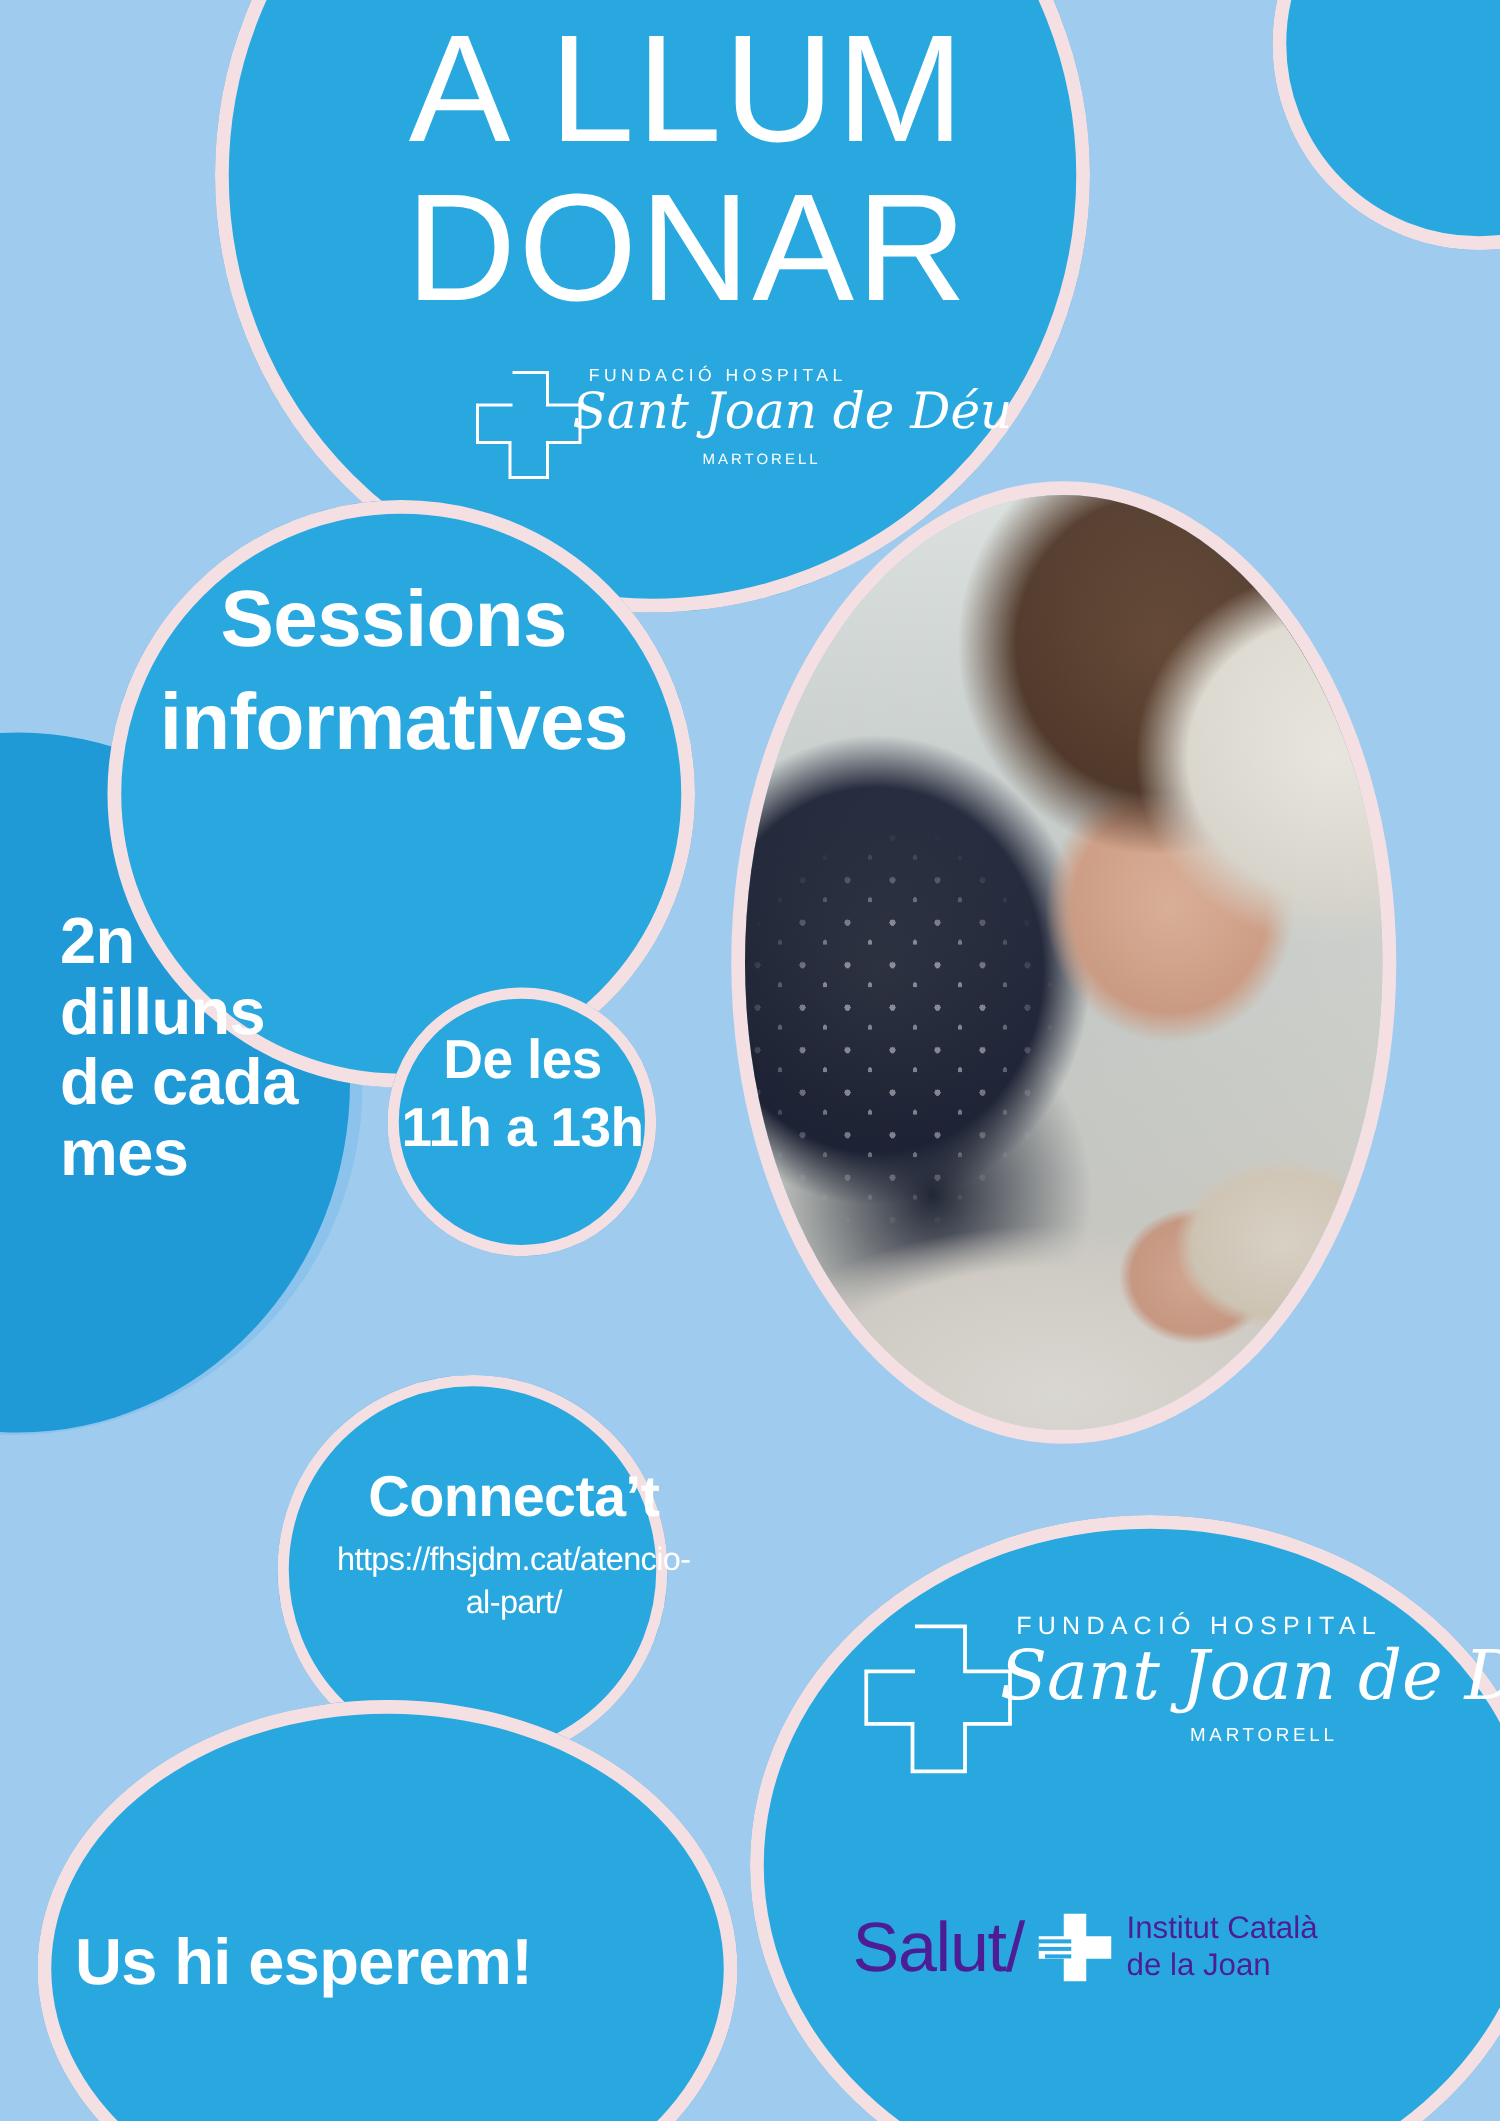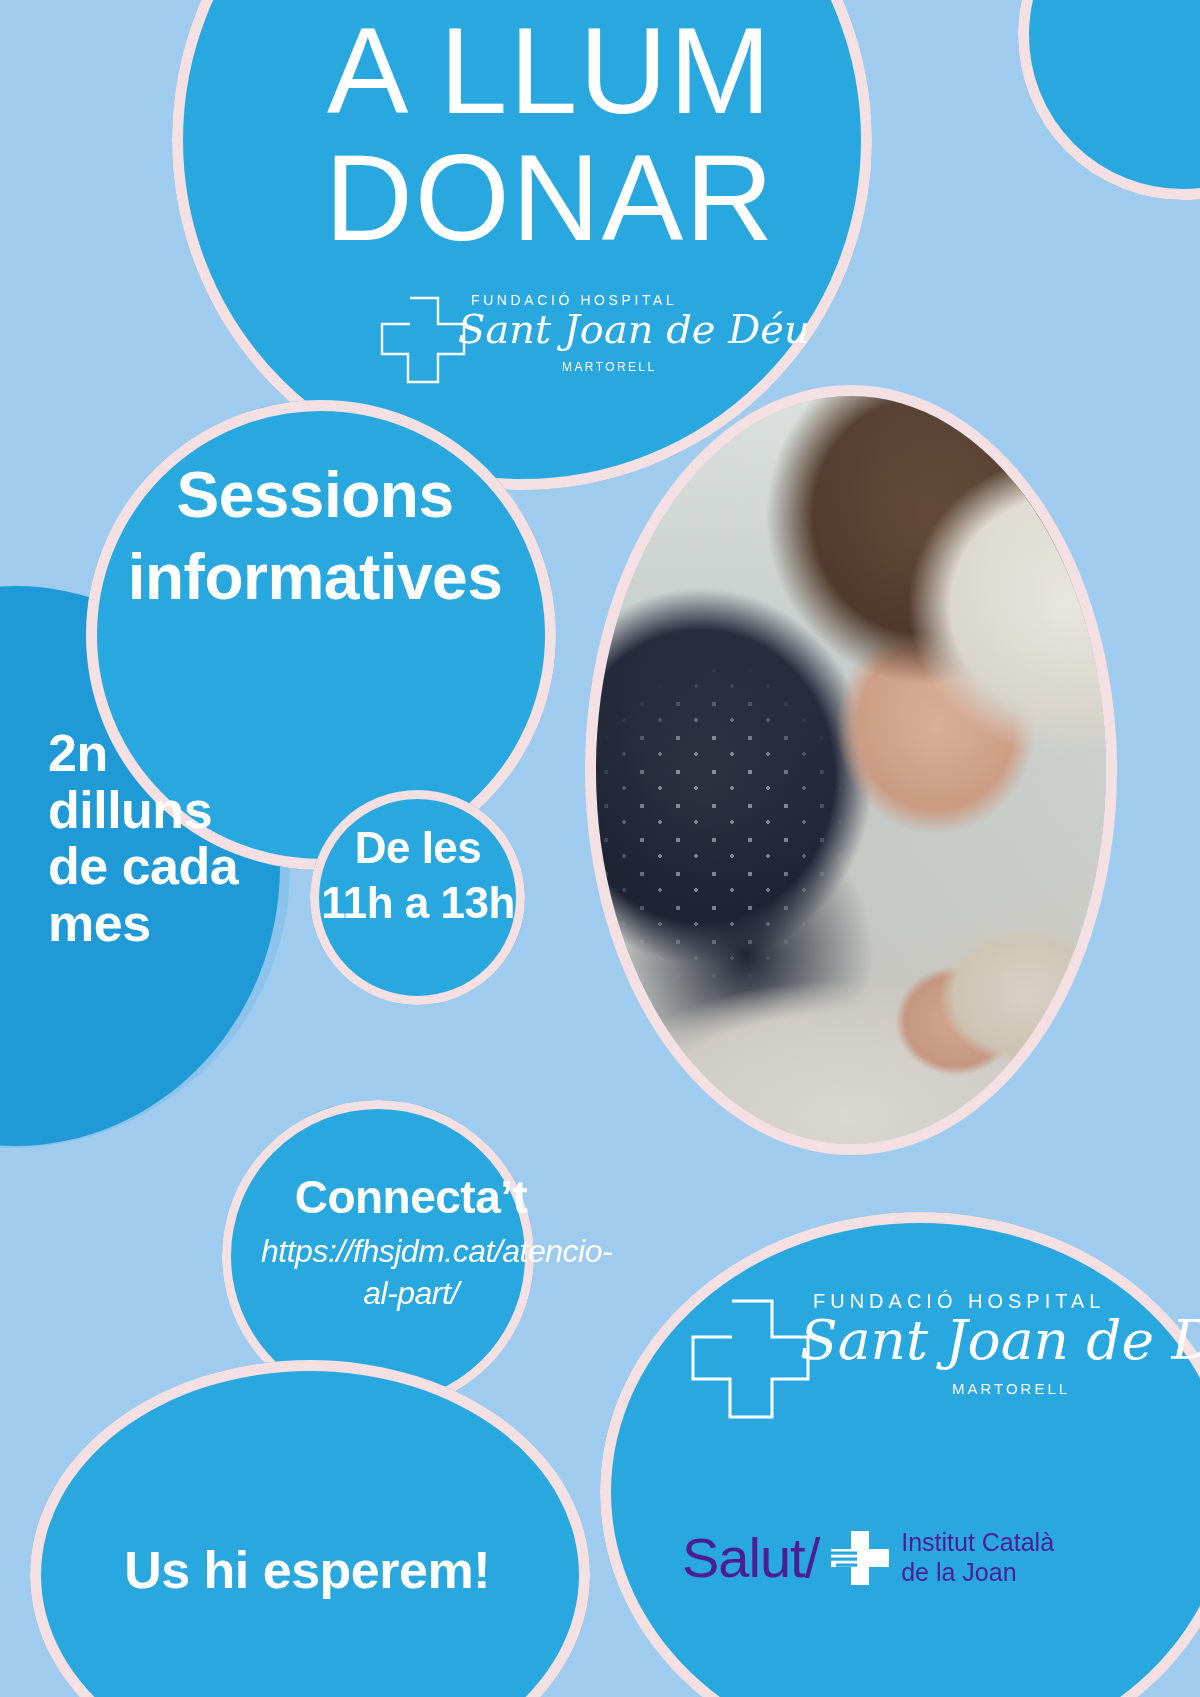--- a/index.html
+++ b/index.html
@@ -59,26 +59,26 @@
     font-size:44px; line-height:1.25;
     font-weight:700;
   }
 
   #connecta{
     top:1170px; left:235px; width:300px;
     text-align:center;
     margin-left:26px;
   }
   #connecta .big{ display:block; font-size:46px; font-weight:700; line-height:1.2; }
-  #connecta .url{ display:block; font-size:32px; font-weight:400; line-height:1.3; margin-top:6px;font-style:italic; }
+  #connecta .url{ display:block; font-size:26px; font-weight:400; line-height:1.3; margin-top:6px; }
 
   #esperem{
     top:1540px; left:60px; width:430px;
     font-size:52px; font-weight:700;
-    text-align:right;
+    text-align:left;
   }
 
   
   #photo{
     position:absolute;
     top:396px; left:596px;
     width:510px; height:748px;
     border-radius:255px/374px;
     overflow:hidden;
     box-shadow:0 0 0 11px #f4dfe3;

